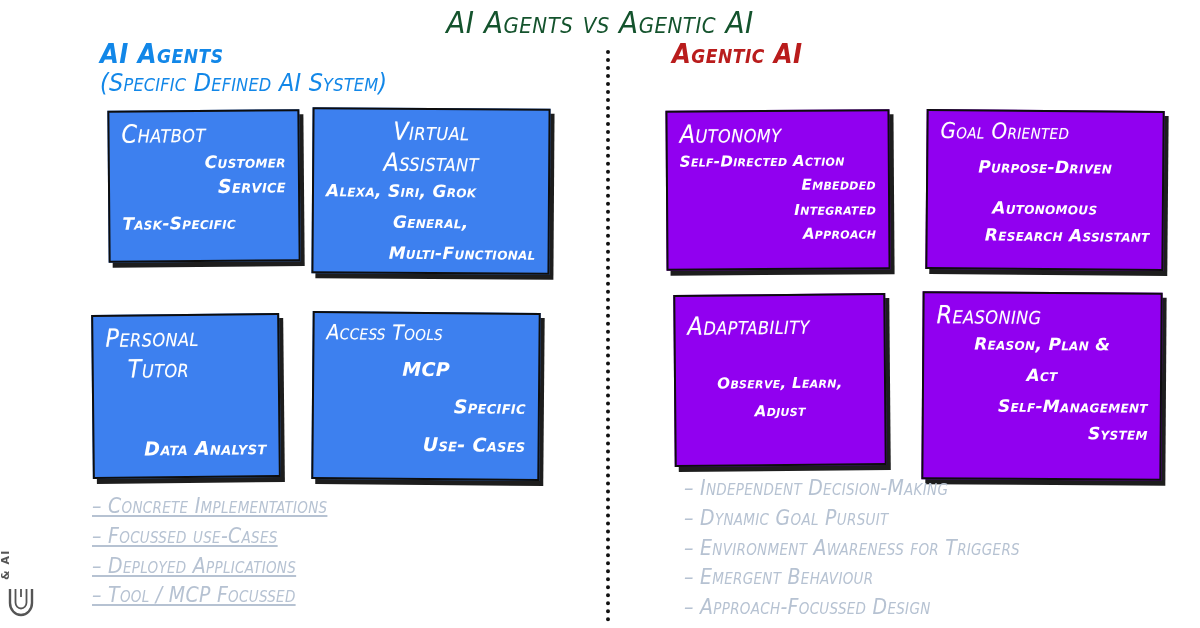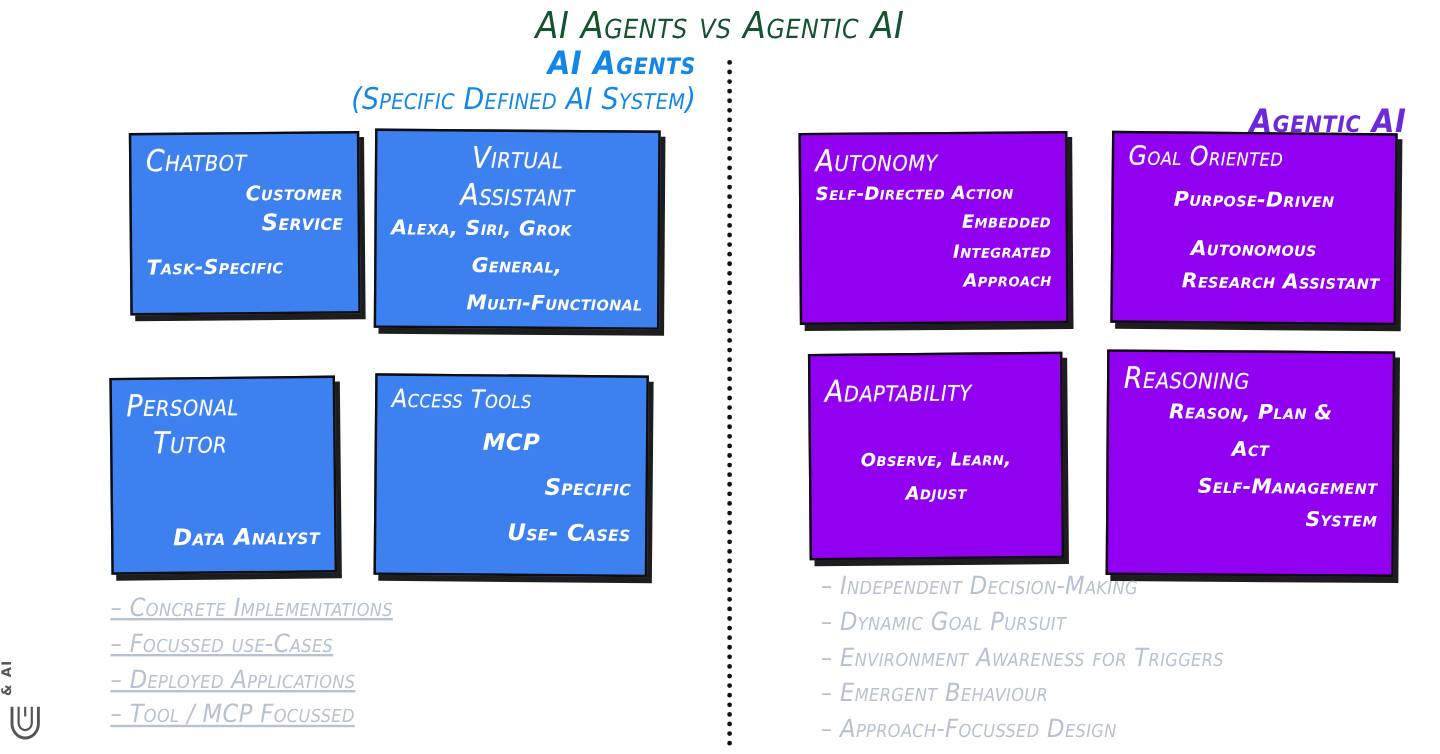--- a/index.html
+++ b/index.html
@@ -34,39 +34,39 @@
     font-size: 31px;
     font-weight: 400;
     font-variant: small-caps;
     color: #14532d;
     letter-spacing: 0.5px;
   }
 
   
   .col-header {
     position: absolute;
-    text-align: right;
+    text-align: left;
   }
   .col-header .col-title {
     font-size: 27px;
     font-weight: 700;
     font-variant: small-caps;
     letter-spacing: 0.5px;
     line-height: 1.05;
   }
   .col-header .col-sub {
     font-size: 25px;
     font-variant: small-caps;
     font-style: italic;
     letter-spacing: 0.2px;
     line-height: 1.15;
     margin-top: 1px;
   }
   #left-header  { left: 100px; top: 40px; width: 480px; color: #1287e8; }
-  #right-header { left: 672px; top: 40px; width: 500px; color: #6d28d9; margin-top: 48px; }
+  #right-header { left: 672px; top: 40px; width: 500px; color: #b91c1c; }
 
   
   #divider {
     position: absolute;
     left: 606px;
     top: 50px;
     width: 0;
     height: 572px;
     border-left: 4px dotted #111111;
   }

